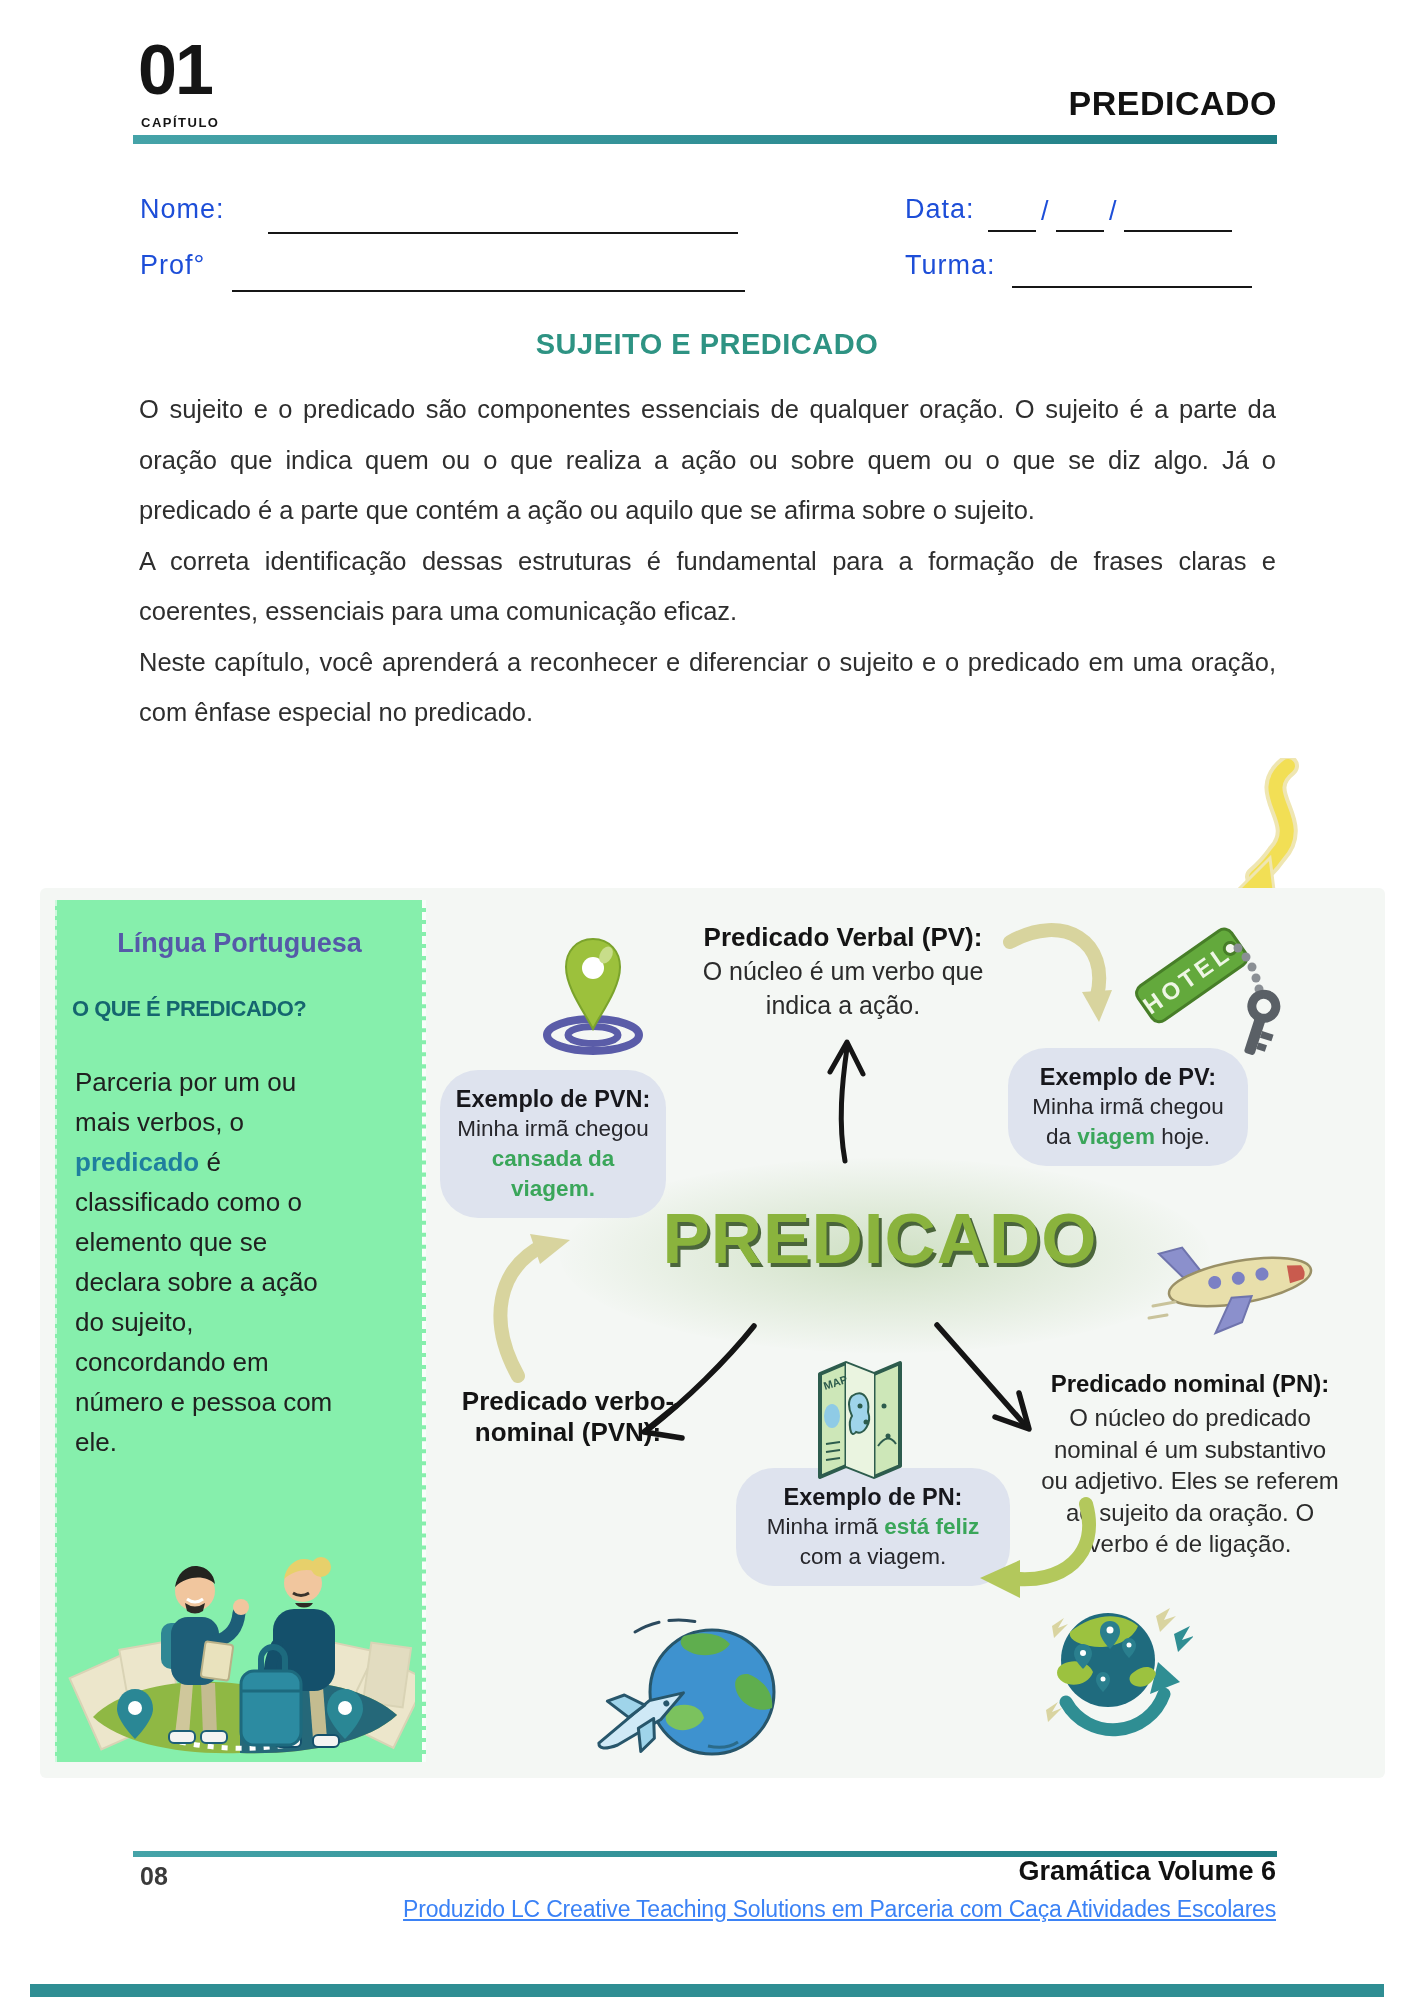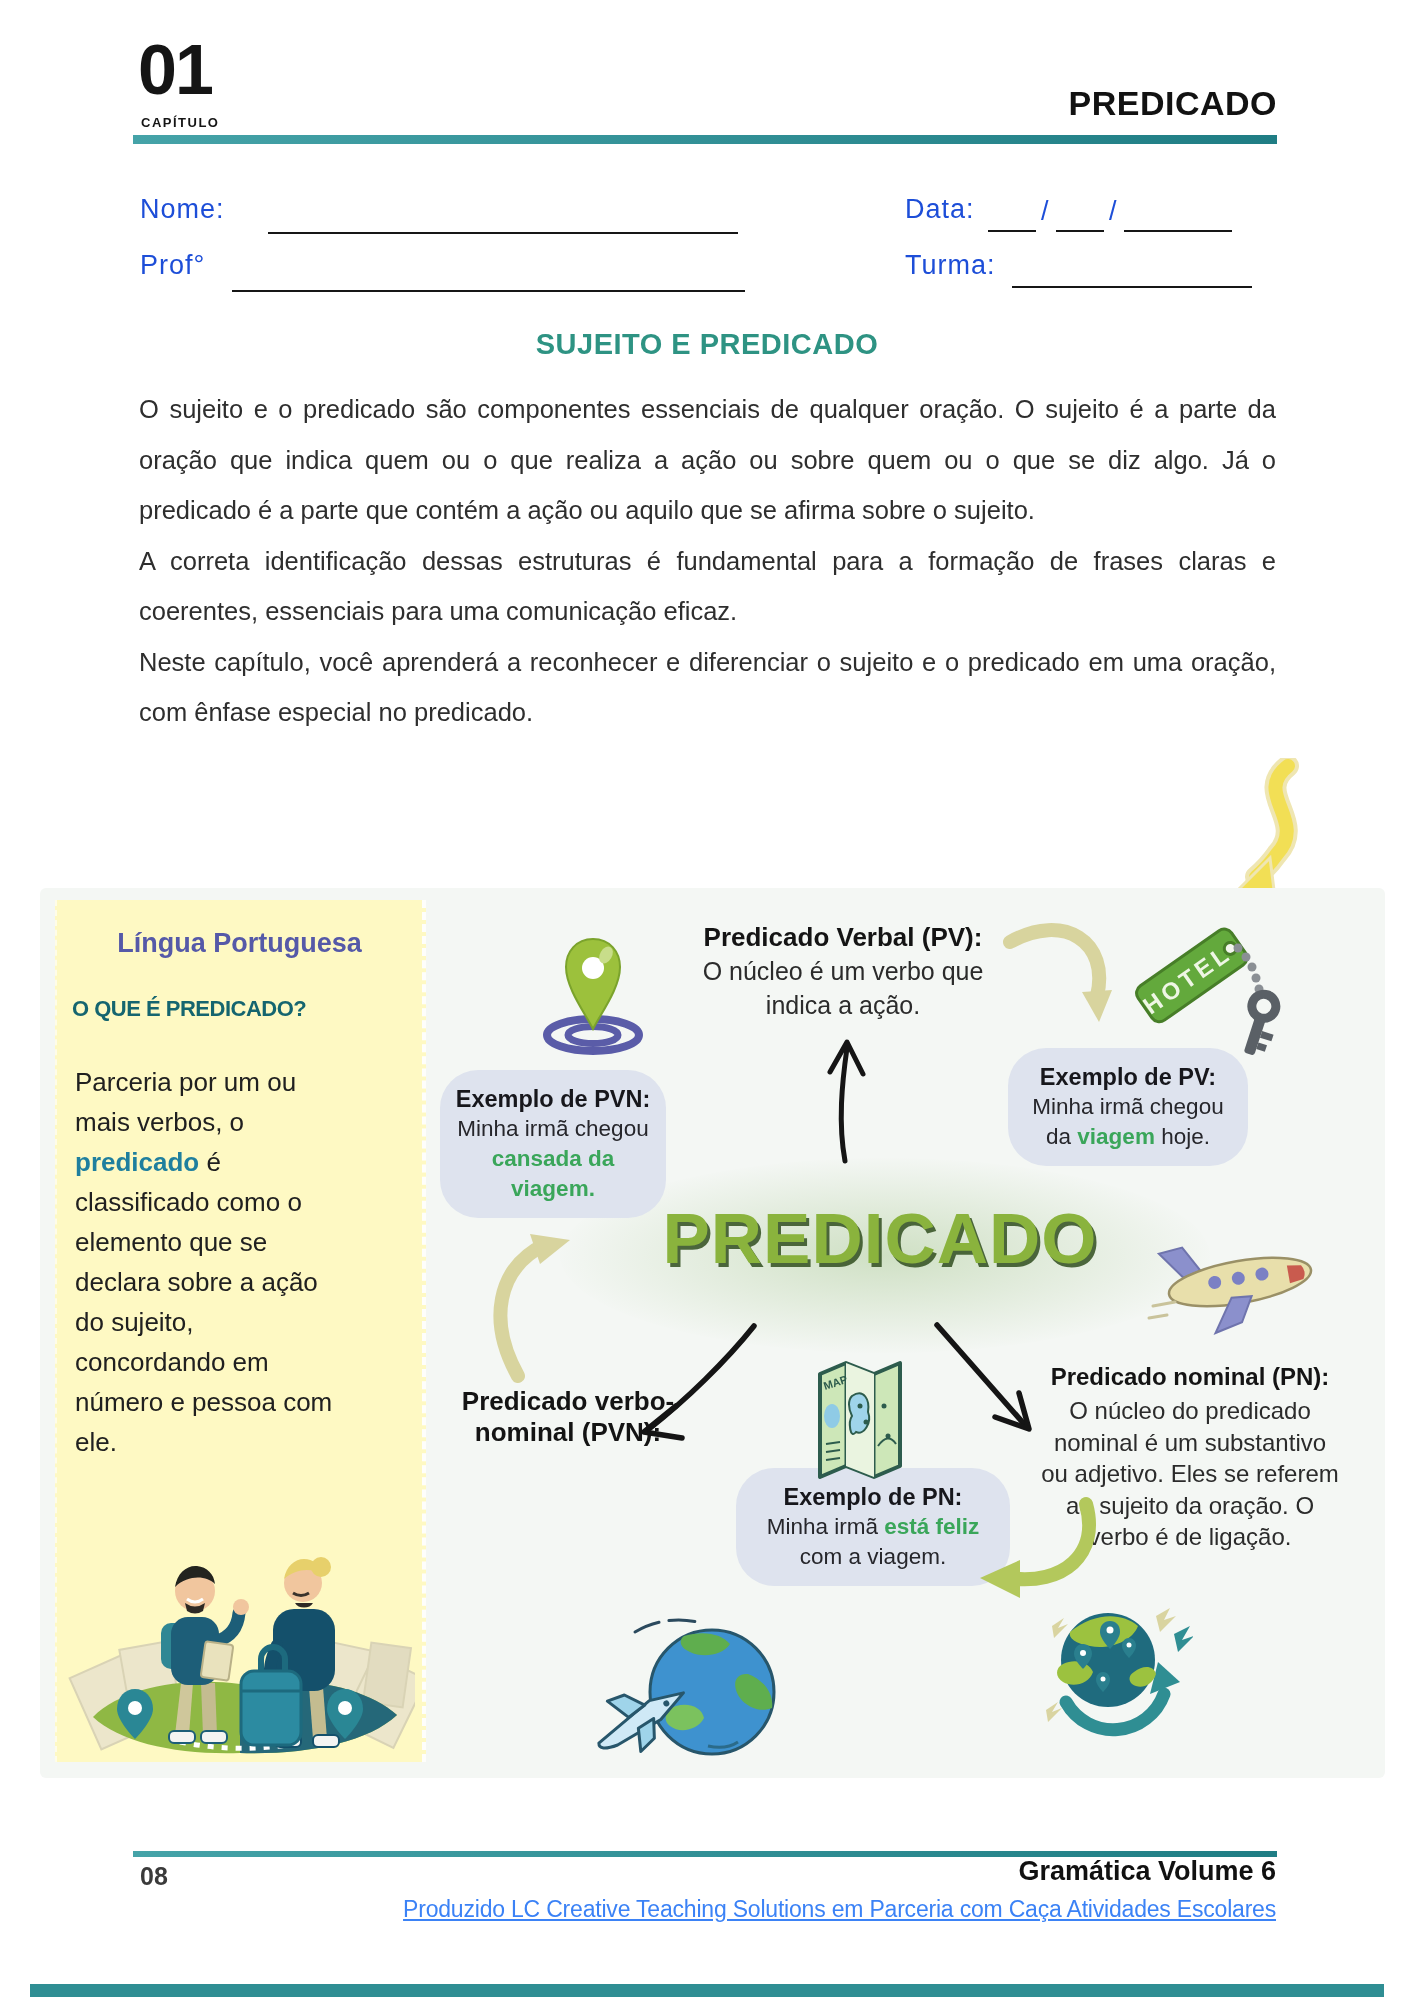--- a/index.html
+++ b/index.html
@@ -23,40 +23,40 @@
   .intro-heading{left:0;top:328px;width:1414px;text-align:center;font-size:29px;font-weight:800;
                  color:#2e9383;letter-spacing:.5px;}
   .intro{left:139px;top:384px;width:1137px;font-size:25.5px;line-height:50.5px;color:#2e2e2e;
          text-align:justify;}
   .intro p{margin:0;}
 
   
   .panel{left:40px;top:888px;width:1345px;height:890px;background:#f4f7f4;border-radius:6px;}
   .splash{left:560px;top:1158px;width:650px;height:195px;border-radius:50%;
           background:radial-gradient(ellipse at center,#cfe0c4 0%,rgba(207,224,196,0) 72%);}
-  .sidebar{left:55px;top:900px;width:365px;height:862px;background:#fef9c3;
+  .sidebar{left:55px;top:900px;width:365px;height:862px;background:#86efac;
            border-right:4px dashed rgba(255,255,255,.95);border-left:2px dashed rgba(255,255,255,.6);}
   .sb-subject{left:0;top:28px;width:100%;text-align:center;font-size:27px;font-weight:800;color:#5559a8;}
   .sb-question{left:15px;top:96px;width:335px;font-size:22px;font-weight:800;color:#15656f;letter-spacing:-.5px;}
   .sb-text{left:18px;top:162px;width:276px;font-size:26px;line-height:40px;color:#202020;}
   .hl-teal{color:#1f7f9e;font-weight:700;}
 
   .big-title{left:660px;top:1198px;width:440px;text-align:center;font-size:71px;font-weight:900;
              letter-spacing:1px;color:#8ab33d;text-shadow:3px 4px 0 rgba(48,77,30,.85);}
 
   .node-title{font-weight:700;color:#141414;}
   .node-body{color:#2b2b2b;}
   .pv-node{left:693px;top:920px;width:300px;text-align:center;}
   .pv-node .node-title{font-size:26px;line-height:34px;}
   .pv-node .node-body{font-size:25px;line-height:34px;}
   .pvn-node{left:420px;top:1386px;width:296px;text-align:center;}
   .pvn-node .node-title{font-size:26px;line-height:31px;}
   .pvn-node .node-body{font-size:24px;line-height:31.5px;margin-top:4px;}
   .pn-node{left:1040px;top:1362px;width:300px;text-align:center;}
-  .pn-node .node-title{font-size:24px;line-height:30px;white-space:nowrap;}
+  .pn-node .node-title{font-size:24px;line-height:30px;white-space:nowrap;margin-top:7px;}
   .pn-node .node-body{font-size:24px;line-height:31.5px;margin-top:3px;}
 
   .bubble{background:#dee3ee;border-radius:38px;text-align:center;padding:14px 12px;box-sizing:border-box;}
   .bubble-title{font-size:23.5px;font-weight:700;color:#17171c;line-height:30px;}
   .bubble-text{font-size:22.5px;color:#26262b;line-height:30px;}
   .hl-green{color:#3aa65a;font-weight:700;}
   .ex-pvn{left:440px;top:1070px;width:226px;min-height:112px;}
   .ex-pv{left:1008px;top:1048px;width:240px;min-height:110px;}
   .ex-pn{left:736px;top:1468px;width:274px;min-height:106px;}
 

